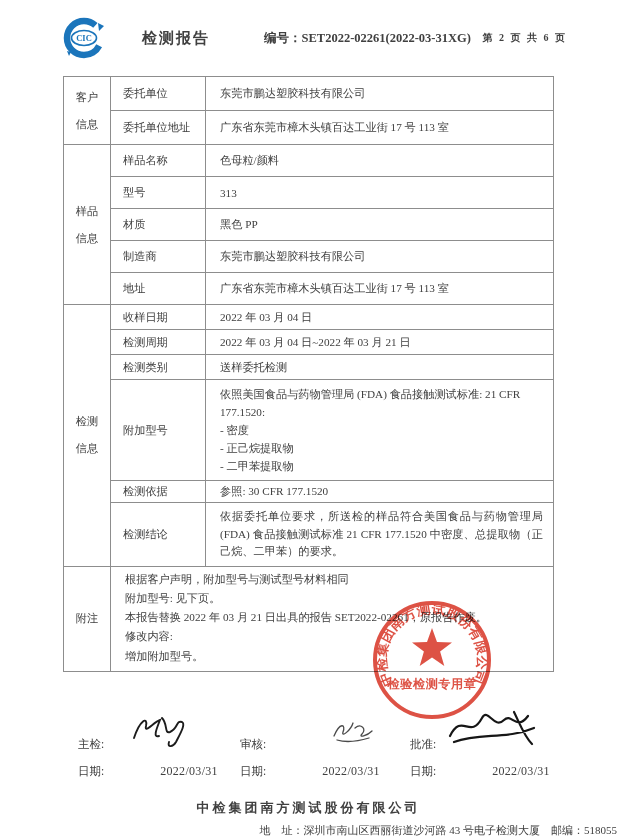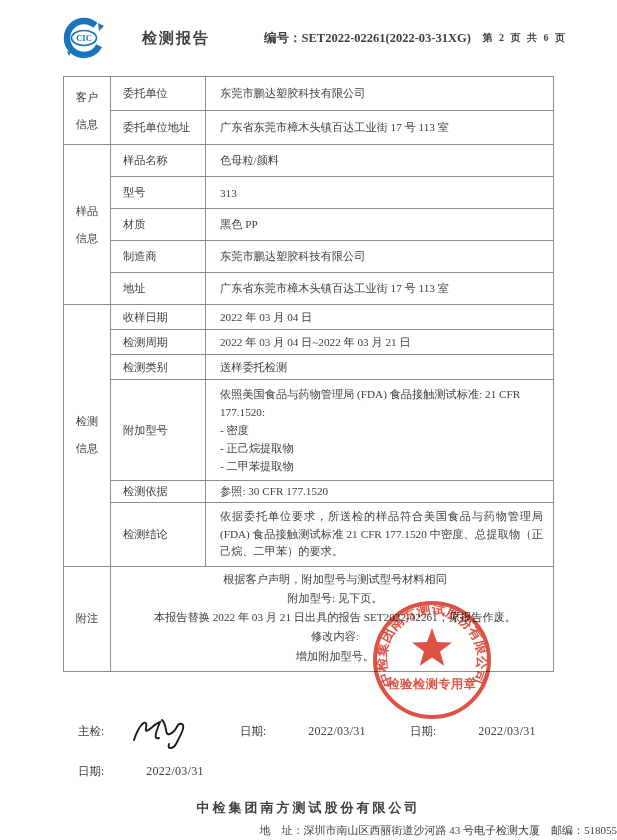--- a/index.html
+++ b/index.html
@@ -16,31 +16,31 @@
   
   table.rep{border-collapse:collapse;table-layout:fixed;width:490px;margin:16px 0 0 63px;padding-left:13px;}
   table.rep td{border:1px solid #8d8d8d;font-size:11.2px;vertical-align:middle;overflow:hidden;}
   td.sec{text-align:center;white-space:pre-line;line-height:27px;padding:0 3px;}
   td.lbl{padding:0 4px 0 12px;}
   td.val{padding:0 8px 0 14px;}
   tr.h34{height:34px;} tr.h32{height:32px;} tr.h25{height:25px;} tr.h22{height:22px;}
   td.items{padding:5px 8px 5px 14px;}
   td.items div{line-height:18px;}
   td.concl{line-height:17.6px;text-align:justify;padding:5px 10px 5px 14px;}
-  td.note{padding:3px 8px 5px 14px;text-align:center;}
+  td.note{padding:3px 8px 5px 14px;}
   td.note div{line-height:19.2px;}
   
   .signs{display:flex;margin:40px 0 0 78px;width:482px;position:relative;z-index:2;}
   .sig-col1{width:162px;} .sig-col2{width:170px;} .sig-col3{width:150px;}
-  .sig-top{height:40px;display:flex;align-items:center;}
+  .sig-top{height:40px;display:flex;align-items:flex-end;}
   .s-lbl{font-size:11.5px;white-space:nowrap;}
   .sig-svg{flex:0 0 auto;}
   .m22{margin-left:22px;} .m56{margin-left:56px;} .m8{margin-left:8px;}
   .date-row{margin-top:12px;display:flex;align-items:flex-start;}
-  .s-date{font-size:12px;margin-left:42px;letter-spacing:.3px;}
+  .s-date{font-size:12px;margin-left:56px;letter-spacing:.3px;}
   
   .foot{margin-top:20px;text-align:center;position:relative;z-index:2;}
   .f-company{font-size:13px;font-weight:bold;letter-spacing:3px;}
   .f-line{font-size:11px;margin-top:6px;white-space:nowrap;text-align:right;}
   
   .stamp{position:absolute;left:371px;top:599px;width:122px;height:122px;z-index:3;
          opacity:.88;mix-blend-mode:multiply;pointer-events:none;}
 </style>
 </head>
 <body>
@@ -155,26 +155,38 @@
         <svg class="sig-svg m22" width="62" height="44" viewBox="0 0 62 44">
           <path d="M8,30 C14,12 22,8 20,18 C18,26 28,14 34,12 C30,22 27,30 33,28 M36,10 C42,16 38,26 44,24 C52,21 50,12 56,14 C60,16 54,26 50,34 C47,39 41,40 43,34" fill="none" stroke="#1c1c1c" stroke-width="1.9" stroke-linecap="round"></path>
         </svg>
       </div>
       <div class="date-row">
         <span class="s-lbl">日期:</span>
         <span class="s-date">2022/03/31</span>
       </div>
     </div>
     <div class="sig-col2">
+      <div class="sig-top">
+        <span class="s-lbl">审核:</span>
+        <svg class="sig-svg m56" width="56" height="38" viewBox="0 0 56 38">
+          <path d="M12,22 C18,8 24,10 21,18 C19,24 29,16 31,9 M33,14 C39,9 45,15 40,20 C36,24 45,22 50,17 M15,26 C25,29 37,27 47,24" fill="none" stroke="#2a2a2a" stroke-width="1.3" stroke-linecap="round" opacity="0.85"></path>
+        </svg>
+      </div>
       <div class="date-row">
         <span class="s-lbl">日期:</span>
         <span class="s-date">2022/03/31</span>
       </div>
     </div>
     <div class="sig-col3">
+      <div class="sig-top">
+        <span class="s-lbl">批准:</span>
+        <svg class="sig-svg m8" width="96" height="50" viewBox="0 0 96 50">
+          <path d="M6,34 C18,10 26,38 38,16 C44,5 50,28 60,18 C68,10 72,30 84,14 M10,40 C36,30 62,38 90,26 M70,10 C76,22 80,34 88,42" fill="none" stroke="#161616" stroke-width="2.2" stroke-linecap="round"></path>
+        </svg>
+      </div>
       <div class="date-row">
         <span class="s-lbl">日期:</span>
         <span class="s-date">2022/03/31</span>
       </div>
     </div>
   </div>
 
   <div class="foot">
     <div class="f-company">中检集团南方测试股份有限公司</div>
     <div class="f-line">地　址：深圳市南山区西丽街道沙河路 43 号电子检测大厦　邮编：518055</div>

